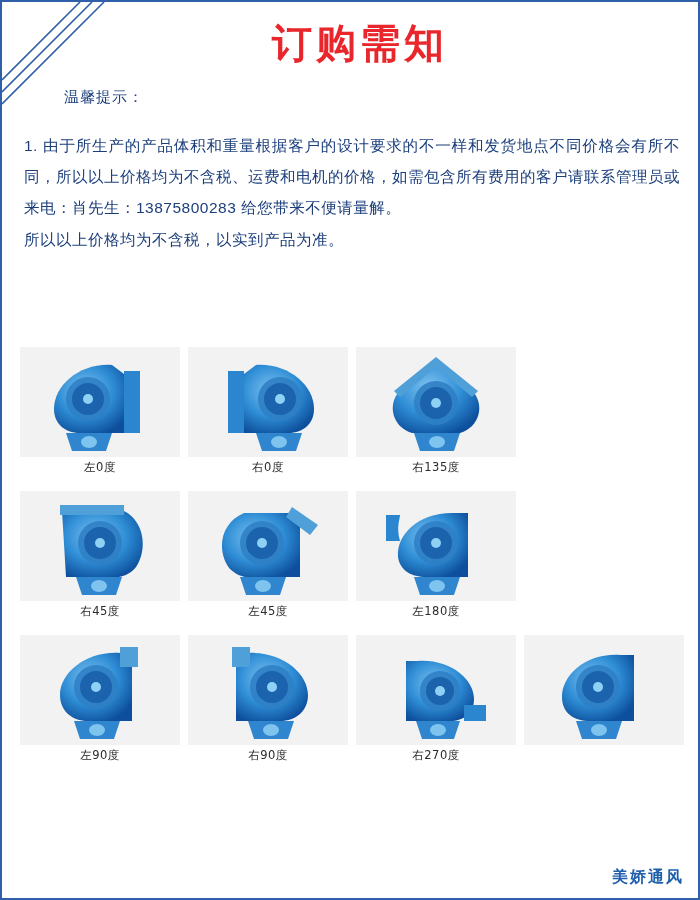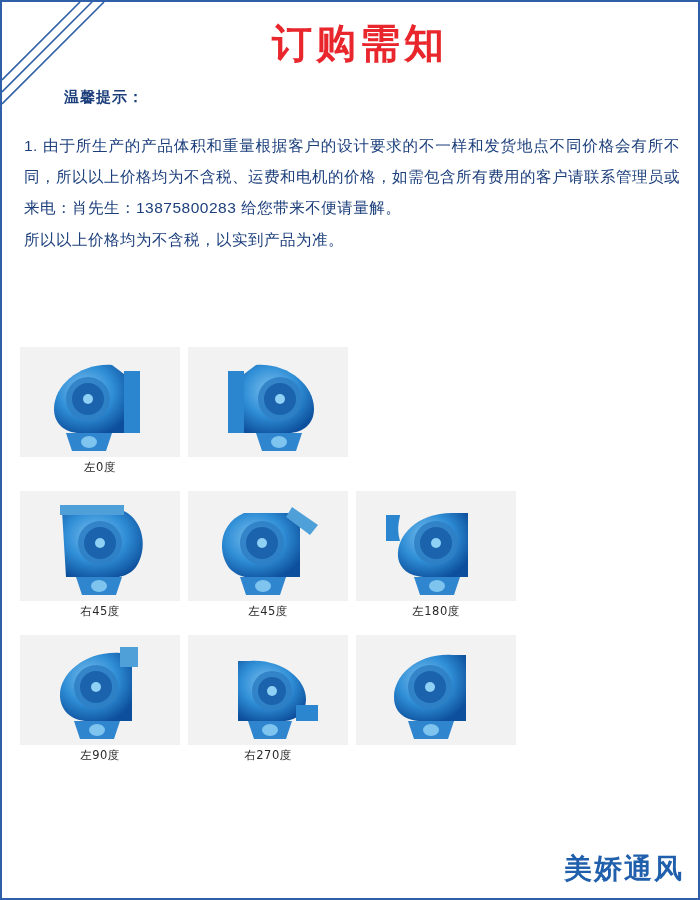--- a/index.html
+++ b/index.html
@@ -46,21 +46,20 @@
     font-family: "DejaVu Sans", "Liberation Sans", sans-serif;
     padding-left: 20px;
   }
   .tip {
     position: absolute;
     left: 62px;
     top: 86px;
     font-size: 15px;
     color: #1c3f7c;
     letter-spacing: 1px;
-    font-weight: bold;
   }
   .body-text {
     position: absolute;
     left: 22px;
     right: 18px;
     top: 128px;
     font-size: 15.5px;
     line-height: 31px;
     color: #1c3f7c;
     letter-spacing: 0.5px;
@@ -125,21 +124,21 @@
     font-size: 11.5px;
     color: #2a2a2a;
     margin-top: 3px;
     letter-spacing: 0.5px;
     font-family: "DejaVu Sans", "Liberation Sans", sans-serif;
   }
   .watermark {
     position: absolute;
     right: 14px;
     bottom: 10px;
-    font-size: 28px;
+    font-size: 16px;
     font-weight: bold;
     color: #1457a8;
     letter-spacing: 2px;
     font-family: "DejaVu Sans", "Liberation Sans", sans-serif;
     opacity: 0.95;
   }
 </style>
 </head>
 <body>
 
@@ -195,23 +194,39 @@
             <rect x="0" y="0" width="160" height="110" fill="#f2f2f2"></rect>
             <path d="M68 18 C100 16 126 38 126 62 C126 76 116 86 100 86 L52 86 L52 30 Z" fill="url(#g1)"></path>
             <rect x="40" y="24" width="16" height="62" fill="#2b86cf"></rect>
             <circle cx="92" cy="52" r="22" fill="#2f7fc4" opacity="0.9"></circle>
             <circle cx="92" cy="52" r="16" fill="#1b63ad"></circle>
             <circle cx="92" cy="52" r="5" fill="#8fd0f5"></circle>
             <path d="M68 86 L114 86 L108 104 L74 104 Z" fill="#2f86cf"></path>
             <ellipse cx="91" cy="95" rx="8" ry="6" fill="#7ec4ef"></ellipse>
           </svg>
         </div>
-      </div>
-
-
+        <div class="caption">右0度</div>
+      </div>
+
+
+      <div class="cell">
+        <div class="fan-box">
+          <svg viewBox="0 0 160 110" width="160" height="110">
+            <rect x="0" y="0" width="160" height="110" fill="#f2f2f2"></rect>
+            <path d="M80 12 L118 46 C128 58 124 80 104 86 L56 86 C36 80 32 58 42 46 Z" fill="url(#g1)"></path>
+            <path d="M80 10 L122 44 L116 50 L80 20 L44 50 L38 44 Z" fill="#4fa0d8"></path>
+            <circle cx="80" cy="56" r="22" fill="#2f7fc4" opacity="0.9"></circle>
+            <circle cx="80" cy="56" r="16" fill="#1b63ad"></circle>
+            <circle cx="80" cy="56" r="5" fill="#8fd0f5"></circle>
+            <path d="M58 86 L104 86 L98 104 L64 104 Z" fill="#2f86cf"></path>
+            <ellipse cx="81" cy="95" rx="8" ry="6" fill="#7ec4ef"></ellipse>
+          </svg>
+        </div>
+        <div class="caption">右135度</div>
+      </div>
 
     </div>
 
     <div class="row">
 
       <div class="cell">
         <div class="fan-box">
           <svg viewBox="0 0 160 110" width="160" height="110">
             <rect x="0" y="0" width="160" height="110" fill="#f2f2f2"></rect>
             <path d="M42 20 L104 20 C124 30 128 58 116 76 C108 86 96 88 84 86 L46 86 Z" fill="url(#g1)"></path>
@@ -272,20 +287,35 @@
             <circle cx="76" cy="52" r="22" fill="#2f7fc4" opacity="0.9"></circle>
             <circle cx="76" cy="52" r="16" fill="#1b63ad"></circle>
             <circle cx="76" cy="52" r="5" fill="#8fd0f5"></circle>
             <path d="M54 86 L100 86 L94 104 L60 104 Z" fill="#2f86cf"></path>
             <ellipse cx="77" cy="95" rx="8" ry="6" fill="#7ec4ef"></ellipse>
           </svg>
         </div>
         <div class="caption">左90度</div>
       </div>
 
+      <div class="cell">
+        <div class="fan-box">
+          <svg viewBox="0 0 160 110" width="160" height="110">
+            <rect x="0" y="0" width="160" height="110" fill="#f2f2f2"></rect>
+            <path d="M60 18 C94 16 120 38 120 60 C120 76 108 86 92 86 L48 86 L48 18 Z" fill="url(#g1)"></path>
+            <rect x="44" y="12" width="18" height="20" fill="#4fa0d8"></rect>
+            <circle cx="84" cy="52" r="22" fill="#2f7fc4" opacity="0.9"></circle>
+            <circle cx="84" cy="52" r="16" fill="#1b63ad"></circle>
+            <circle cx="84" cy="52" r="5" fill="#8fd0f5"></circle>
+            <path d="M60 86 L106 86 L100 104 L66 104 Z" fill="#2f86cf"></path>
+            <ellipse cx="83" cy="95" rx="8" ry="6" fill="#7ec4ef"></ellipse>
+          </svg>
+        </div>
+        <div class="caption">右90度</div>
+      </div>
 
       <div class="cell">
         <div class="fan-box">
           <svg viewBox="0 0 160 110" width="160" height="110">
             <rect x="0" y="0" width="160" height="110" fill="#f2f2f2"></rect>
             <path d="M62 26 C94 24 118 44 118 64 C118 78 108 86 94 86 L50 86 L50 26 Z" fill="url(#g1)"></path>
             <rect x="108" y="70" width="22" height="16" fill="#2b86cf"></rect>
             <circle cx="84" cy="56" r="20" fill="#2f7fc4" opacity="0.9"></circle>
             <circle cx="84" cy="56" r="14" fill="#1b63ad"></circle>
             <circle cx="84" cy="56" r="5" fill="#8fd0f5"></circle>

